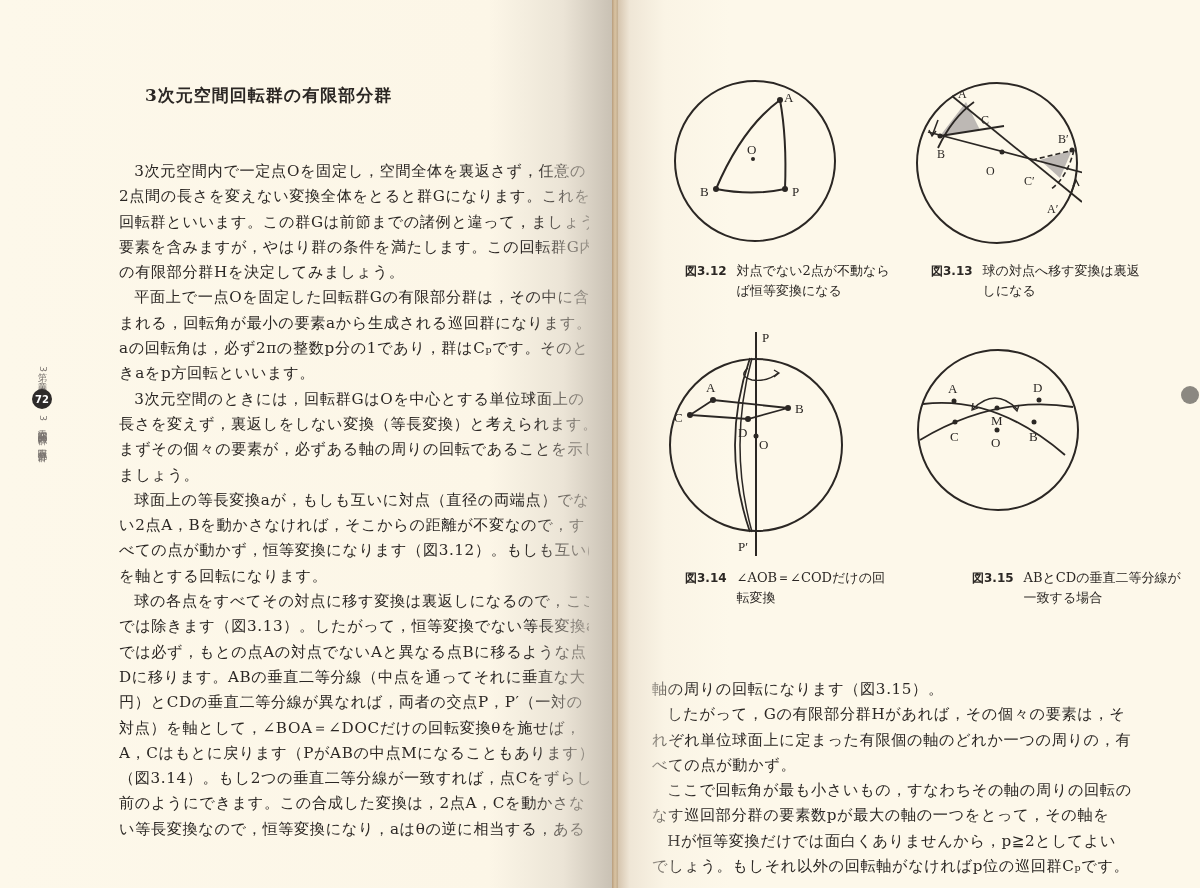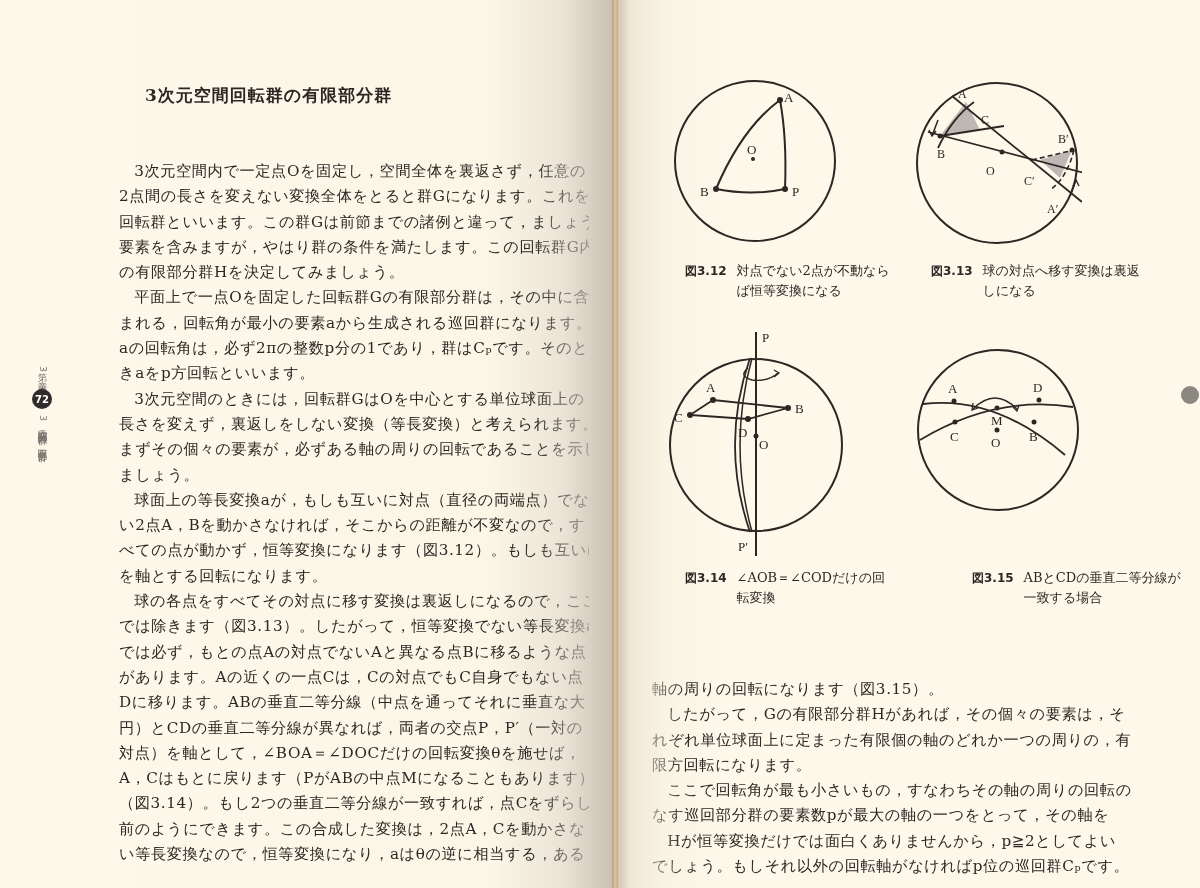--- a/index.html
+++ b/index.html
@@ -103,21 +103,20 @@
   <span class="line">長さを変えず，裏返しをしない変換（等長変換）と考えられます。</span>
   <span class="line">まずその個々の要素が，必ずある軸の周りの回転であることを示し</span>
   <span class="line">ましょう。</span>
   <span class="line indent">球面上の等長変換aが，もしも互いに対点（直径の両端点）でな</span>
   <span class="line">い2点A，Bを動かさなければ，そこからの距離が不変なので，す</span>
   <span class="line">べての点が動かず，恒等変換になります（図3.12）。もしも互いに</span>
   <span class="line">を軸とする回転になります。</span>
   <span class="line indent">球の各点をすべてその対点に移す変換は裏返しになるので，ここ</span>
   <span class="line">では除きます（図3.13）。したがって，恒等変換でない等長変換a</span>
   <span class="line">では必ず，もとの点Aの対点でないAと異なる点Bに移るような点</span>
-  <span class="line">があります。Aの近くの一点Cは，Cの対点でもC自身でもない点</span>
   <span class="line">Dに移ります。ABの垂直二等分線（中点を通ってそれに垂直な大</span>
   <span class="line">円）とCDの垂直二等分線が異なれば，両者の交点P，P′（一対の</span>
   <span class="line">対点）を軸として，∠BOA＝∠DOCだけの回転変換θを施せば，</span>
   <span class="line">A，Cはもとに戻ります（PがABの中点Mになることもあります）</span>
   <span class="line">（図3.14）。もし2つの垂直二等分線が一致すれば，点Cをずらして，</span>
   <span class="line">前のようにできます。この合成した変換は，2点A，Cを動かさな</span>
   <span class="line">い等長変換なので，恒等変換になり，aはθの逆に相当する，ある</span>
 </div>
 
 <div class="figure" style="left:672px; top:78px;">
@@ -221,21 +220,21 @@
   </svg>
 </div>
 <div class="caption" style="left:940px; top:568px;">
   <span class="cap-num">図3.15</span><span class="cap-text"><span class="cap-line">ABとCDの垂直二等分線が</span><span class="cap-line">一致する場合</span></span>
 </div>
 
 <div class="body-text right-text fade-left">
   <span class="line">軸の周りの回転になります（図3.15）。</span>
   <span class="line indent">したがって，Gの有限部分群Hがあれば，その個々の要素は，そ</span>
   <span class="line">れぞれ単位球面上に定まった有限個の軸のどれか一つの周りの，有</span>
-  <span class="line">限方回転になります。</span>
+  <span class="line">べての点が動かず。</span>
   <span class="line indent">ここで回転角が最も小さいもの，すなわちその軸の周りの回転の</span>
   <span class="line">なす巡回部分群の要素数pが最大の軸の一つをとって，その軸を</span>
   <span class="line indent">Hが恒等変換だけでは面白くありませんから，p≧2としてよい</span>
   <span class="line">でしょう。もしそれ以外の回転軸がなければp位の巡回群Cₚです。</span>
 </div>
 
 <div class="side-tab-right">
   <span class="page-no-small"></span>
 </div>
 

